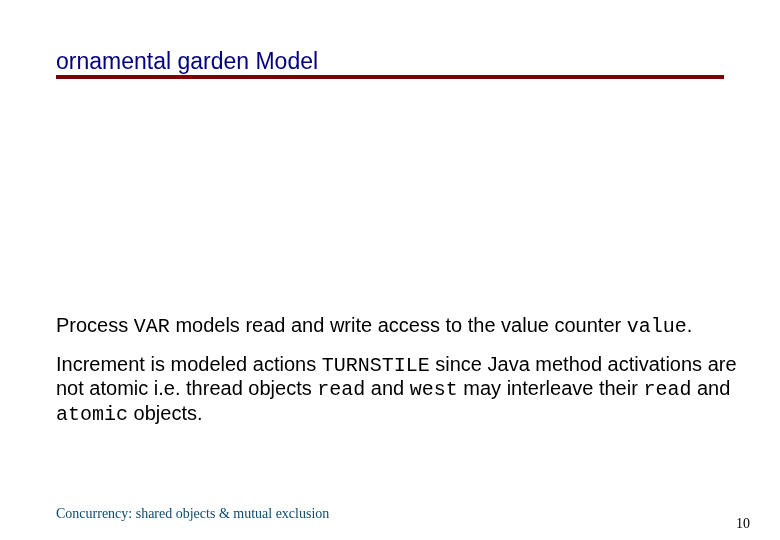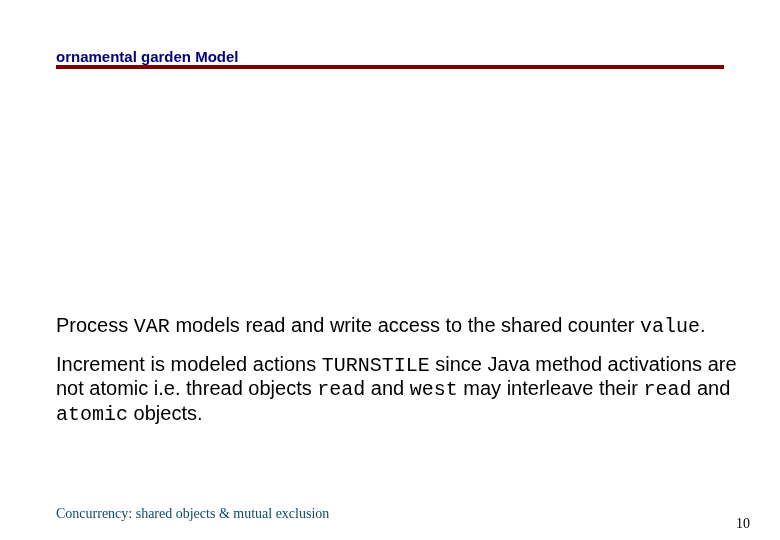--- a/index.html
+++ b/index.html
@@ -1,38 +1,38 @@
 <!DOCTYPE html>
 <html><head>
 <meta charset="utf-8">
 <style>
   * { margin: 0; padding: 0; box-sizing: border-box; }
   html, body { width: 780px; height: 540px; background: #fff; font-family: Georgia, 'Times New Roman', serif; }
   .slide { width: 780px; height: 540px; position: relative; padding: 48px 56px 0 56px; }
-  .title { font-family: Arial, Helvetica, sans-serif; font-weight: bold; font-size: 15px; color: #000080; }
+  .title { font-family: Arial, Helvetica, sans-serif; font-weight: normal; font-size: 23px; color: #000080; }
   .rule { height: 4px; background: #800000; width: 100%; margin-bottom: 0; }
   .body-block { position: absolute; top: 314px; left: 56px; right: 40px; }
   .para { font-family: "Comic Sans MS", "Trebuchet MS", Arial, sans-serif; font-size: 20px; color: #000; line-height: 1.18; margin-bottom: 14px; }
   .code { font-family: "Courier New", Courier, monospace; }
   .footer { position: absolute; bottom: 18px; left: 56px; right: 20px; }
   .footer-left { font-family: 'Times New Roman', Times, serif; font-size: 14px; color: #0c4a6e; float: left; }
   .footer-pagenum { font-family: 'Times New Roman', Times, serif; font-size: 14px; color: #000; position: absolute; right: 30px; bottom: 8px; }
   .footer-right { font-family: 'Times New Roman', Times, serif; font-size: 12px; color: #000; position: absolute; right: 20px; bottom: 4px; }
   .footer-right sup { font-size: 9px; vertical-align: super; }
 </style>
 </head>
 <body>
 
 <div class="slide">
   <div class="title">ornamental garden Model</div>
   <div class="rule"></div>
 
   <div class="body-block">
     <p class="para">
-      <span>Process </span><span class="code">VAR</span><span> models read and write access to the shared counter </span><span class="code">value</span><span>.</span>
+      <span>Process </span><span class="code">VAR</span><span> models read and write access to the value counter </span><span class="code">value</span><span>.</span>
     </p>
     <p class="para">
       <span>Increment is modeled actions </span><span class="code">TURNSTILE</span><span> since Java method activations are not atomic i.e. thread objects </span><span class="code">read</span><span> and </span><span class="code">west</span><span> may interleave their </span><span class="code">read</span><span> and </span><span class="code">atomic</span><span> objects.</span>
     </p>
   </div>
 
   <div class="footer">
     <span class="footer-left">Concurrency: shared objects &amp; mutual exclusion</span>
   </div>
   <span class="footer-pagenum">10</span>

